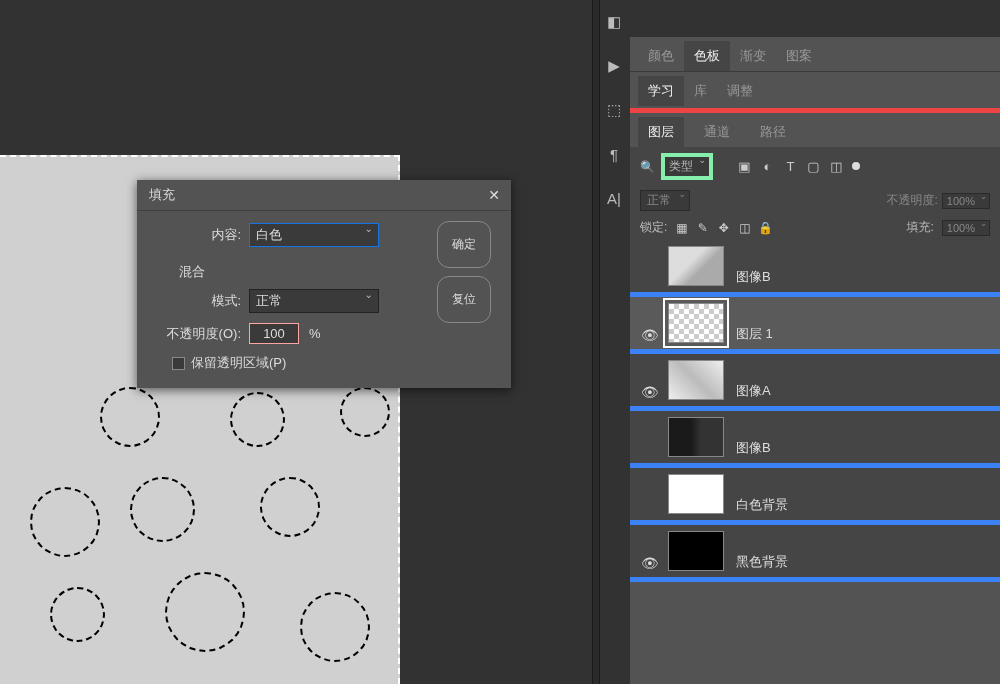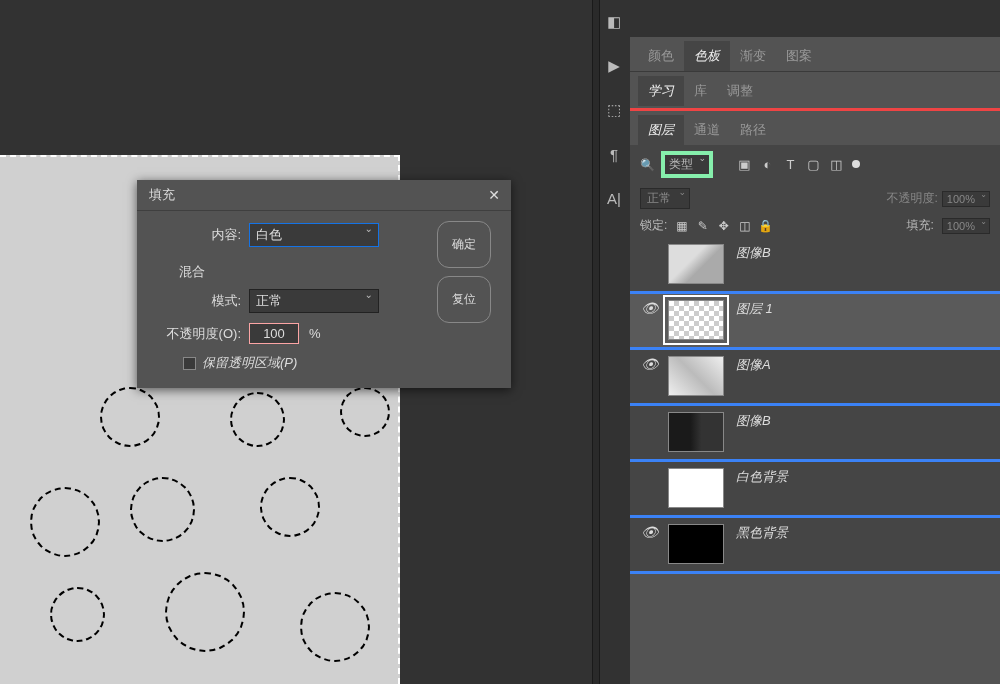--- a/index.html
+++ b/index.html
@@ -27,38 +27,38 @@
 .dlg-left { flex: 1; padding-top: 8px; }
 .dlg-right { width: 62px; padding-top: 6px; }
 .dlg-row { display: flex; align-items: center; margin-bottom: 10px; font-size: 13px; color: #ddd; }
 .dlg-label { width: 92px; text-align: right; margin-right: 8px; }
 .dlg-select { flex: 0 0 130px; background: #3a3a3a; border: 1px solid #222; color: #ddd; padding: 2px 20px 2px 6px; font-size: 13px; position: relative; }
 .dlg-select.highlight { border: 1px solid #1473e6; }
 .dlg-select::after { content: '\2304'; position: absolute; right: 5px; top: -1px; font-size: 10px; color: #bbb; }
 .dlg-section { color: #ddd; font-size: 13px; margin: 16px 0 8px 30px; }
 .dlg-input { width: 50px; background: #3a3a3a; border: 1px solid #fca5a5; color: #ddd; padding: 2px 4px; text-align: center; font-size: 13px; }
 .dlg-pct { margin-left: 10px; }
-.dlg-check { display: flex; align-items: center; margin-left: 34px; margin-top: 4px; color: #ddd; font-size: 13px; font-style: italic; }
+.dlg-check { display: flex; align-items: center; margin-left: 23px; margin-top: 4px; color: #ddd; font-size: 13px; }
 .dlg-checkbox { width: 13px; height: 13px; border: 1px solid #888; margin-right: 6px; background: #3a3a3a; }
 .dlg-btn { display: block; width: 54px; padding: 14px 0; border: 1px solid #888; border-radius: 12px; color: #ddd; font-size: 12px; text-align: center; margin-bottom: 8px; cursor: pointer; }
 
 
 .vdiv { position: absolute; left: 592px; top: 0; width: 8px; height: 684px; background: #2a2a2a; border-left: 1px solid #1a1a1a; border-right: 1px solid #1a1a1a; }
 
 
 .icon-strip { position: absolute; left: 600px; top: 14px; width: 28px; }
 .strip-ico { width: 16px; height: 16px; margin: 0 auto 28px auto; display: flex; align-items: center; justify-content: center; color: #bbb; font-size: 15px; }
 
 
 .right { position: absolute; left: 630px; top: 0; width: 370px; height: 684px; background: #535353; margin-top: 37px; }
 .tab-row { display: flex; padding: 4px 8px 0 8px; font-size: 13px; color: #999; }
 .tab { padding: 6px 10px; cursor: pointer; }
-.tab.active { color: #eee; background: #454545; font-style: italic; }
+.tab.active { color: #eee; background: #454545; }
 .tab-row2 { border-top: 1px solid #3a3a3a; }
-.tab-row3 { border-top: 3px solid #ef4444; margin-top: 2px; }
+.tab-row3 { border-top: 5px solid #ef4444; margin-top: 2px; gap: 10px; }
 
 .panel-tools { display: flex; align-items: center; padding: 6px 10px; gap: 6px; font-size: 12px; color: #bbb; background: #454545; }
 .search-ico { color: #bbb; }
 .type-sel { background: #3a3a3a; border: 4px solid #86efac; color: #bbb; padding: 1px 16px 1px 4px; font-size: 12px; position: relative; }
 .type-sel::after { content: '\2304'; position: absolute; right: 3px; top: -2px; font-size: 9px; }
 .filter-icons { display: flex; gap: 8px; margin-left: 18px; }
 .fico { width: 15px; height: 15px; color: #ccc; font-size: 13px; display: flex; align-items: center; justify-content: center; }
 .dot { width: 8px; height: 8px; background: #ddd; border-radius: 50%; margin-top: 3px; }
 
 .blend-row { display: flex; align-items: center; padding: 4px 10px; font-size: 12px; color: #888; background: #454545; }
@@ -66,21 +66,21 @@
 .blend-sel::after { content: '\2304'; position: absolute; right: 3px; top: -2px; font-size: 9px; }
 .opac-label { margin-right: 4px; }
 .pct-box { background: #3a3a3a; border: 1px solid #2a2a2a; padding: 1px 14px 1px 4px; color: #888; font-size: 11px; position: relative; }
 .pct-box::after { content: '\2304'; position: absolute; right: 2px; top: -2px; font-size: 8px; }
 
 .lock-row { display: flex; align-items: center; padding: 4px 10px; font-size: 12px; color: #bbb; background: #454545; gap: 8px; }
 .lock-ico { width: 13px; height: 13px; color: #ccc; font-size: 12px; display: flex; align-items: center; justify-content: center; }
 
 
 .layers { background: #454545; }
-.layer { display: flex; align-items: flex-start; padding: 6px 8px; border-bottom: 3px solid #3b82f6; min-height: 56px; font-style: italic; }
+.layer { display: flex; align-items: flex-end; padding: 6px 8px; border-bottom: 5px solid #3b82f6; min-height: 56px; }
 .layer.selected { background: #5a5a5a; }
 .vis { width: 24px; text-align: center; color: #ddd; font-size: 14px; }
 .thumb { width: 56px; height: 40px; border: 1px solid #888; margin: 0 12px 0 6px; background: #888; position: relative; }
 .thumb.sel-border { outline: 2px solid #fff; outline-offset: 3px; }
 .thumb.sel-border::before { content: ''; position: absolute; inset: -6px; border: 1px solid #fff; }
 .thumb.trans { background: repeating-conic-gradient(#ccc 0 25%, #fff 0 50%) 0 0/10px 10px; }
 .thumb.white { background: #fff; }
 .thumb.black { background: #000; }
 .thumb.imgb { background: linear-gradient(135deg,#ddd 40%,#aaa 60%); }
 .thumb.imgb2 { background: linear-gradient(90deg,#1a1a1a 40%,#333 60%); }

